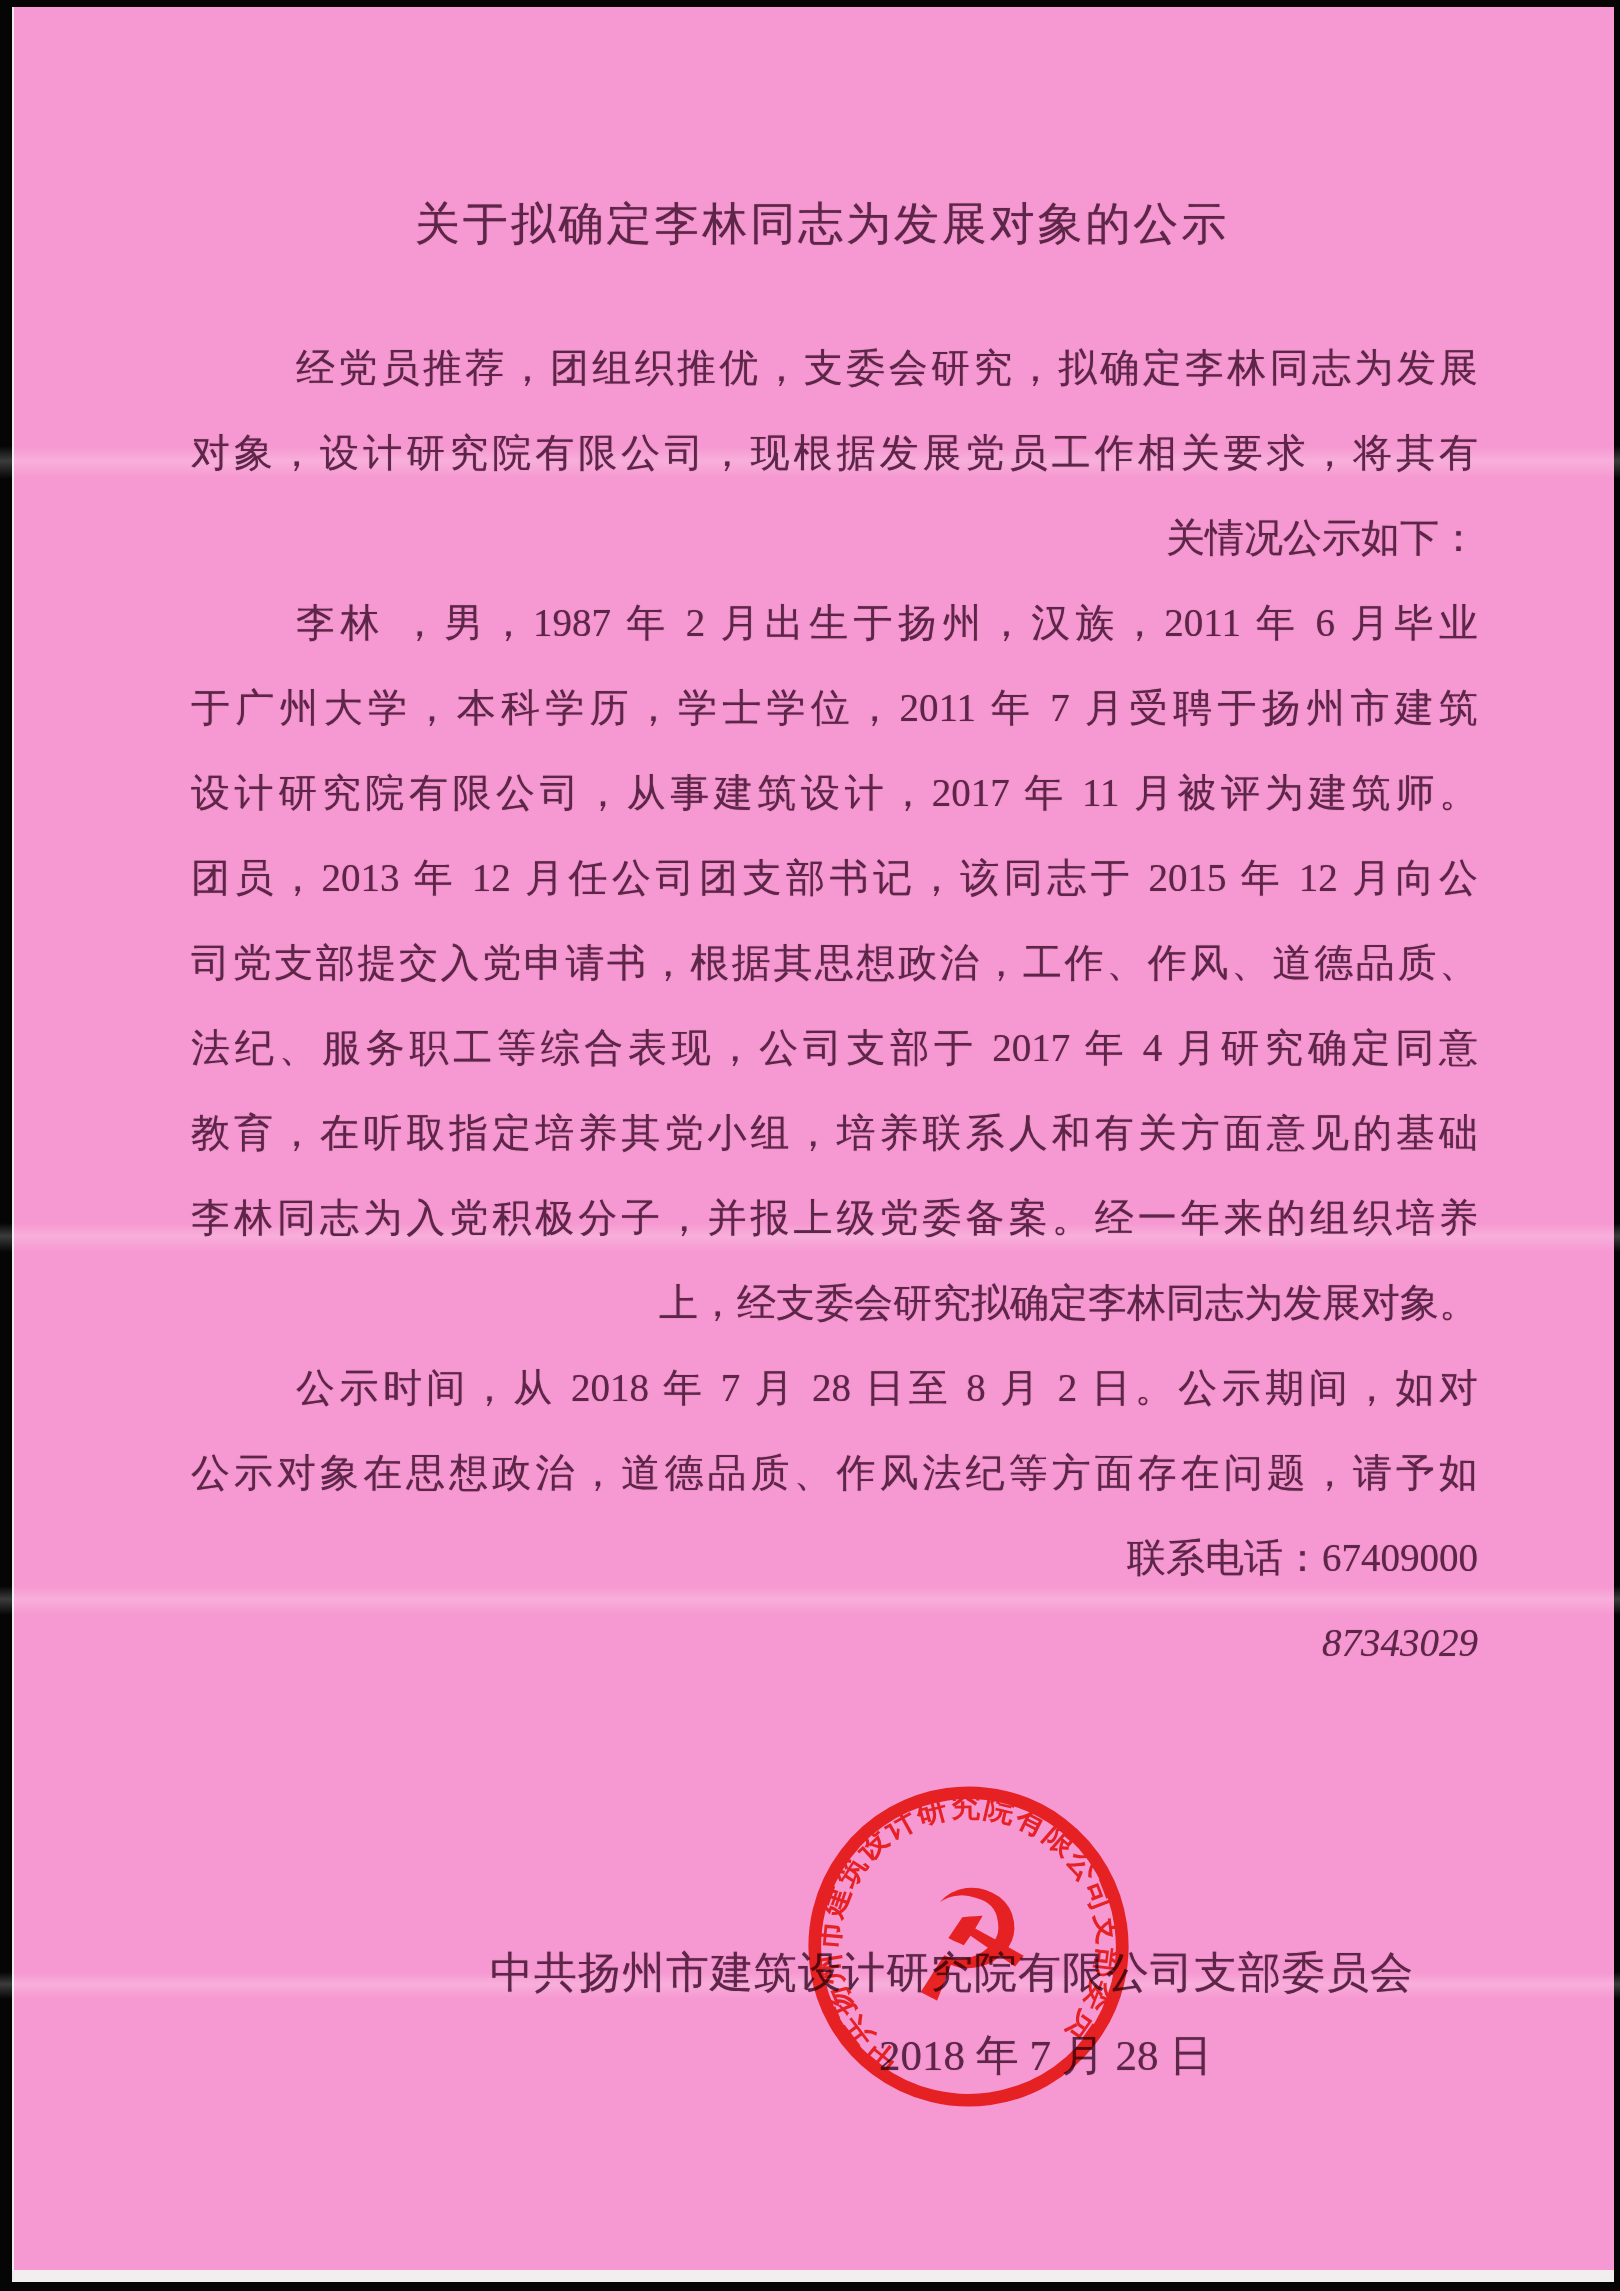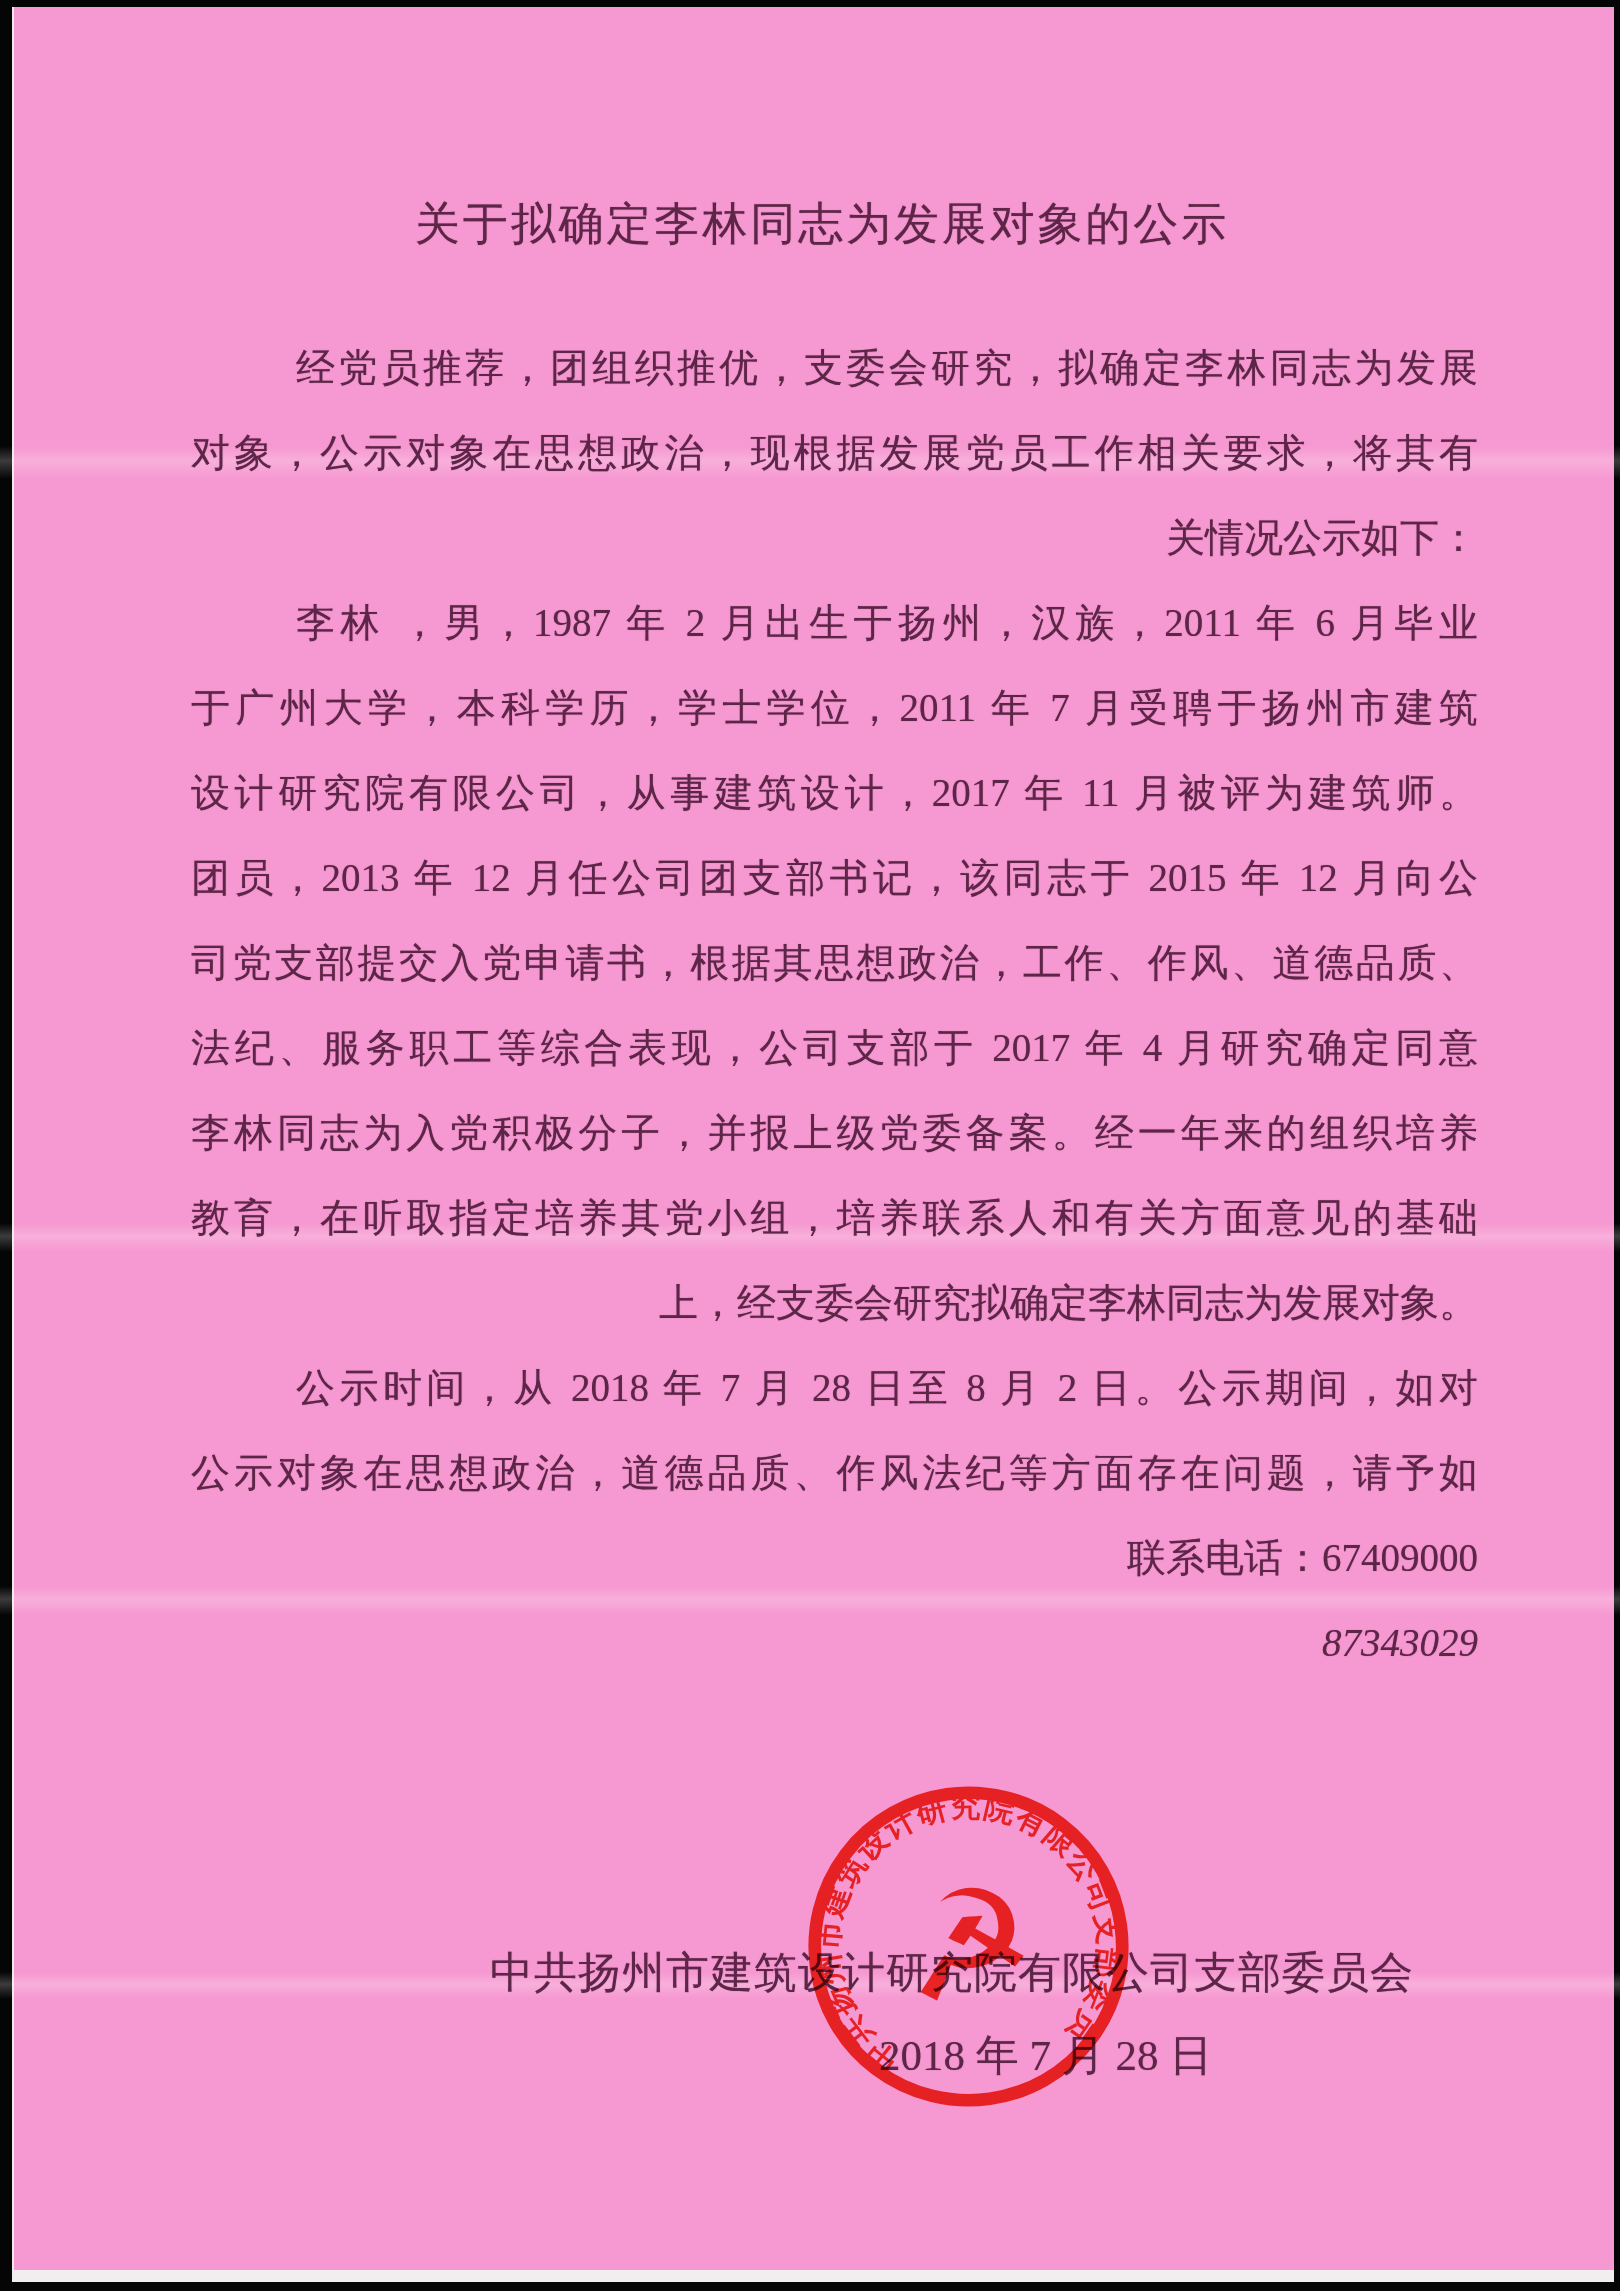--- a/index.html
+++ b/index.html
@@ -69,30 +69,30 @@
 
   <div class="stripe" style="top:446px;height:33px;"></div>
   <div class="stripe" style="top:1223px;height:29px;"></div>
   <div class="stripe" style="top:1586px;height:29px;"></div>
   <div class="stripe" style="top:1972px;height:27.4px;"></div>
 
   <div class="doc-title ink">关于拟确定李林同志为发展对象的公示</div>
 
   <div class="body-block ink" id="body-lines">
       <div class="line fill indent">经党员推荐，团组织推优，支委会研究，拟确定李林同志为发展</div>
-      <div class="line fill">对象，公示对象在思想政治，现根据发展党员工作相关要求，将其有</div>
+      <div class="line fill">对象，设计研究院有限公司，现根据发展党员工作相关要求，将其有</div>
       <div class="line">关情况公示如下：</div>
       <div class="line fill indent">李林 ，男，1987 年 2 月出生于扬州，汉族，2011 年 6 月毕业</div>
       <div class="line fill">于广州大学，本科学历，学士学位，2011 年 7 月受聘于扬州市建筑</div>
       <div class="line fill">设计研究院有限公司，从事建筑设计，2017 年 11 月被评为建筑师。</div>
       <div class="line fill">团员，2013 年 12 月任公司团支部书记，该同志于 2015 年 12 月向公</div>
       <div class="line fill">司党支部提交入党申请书，根据其思想政治，工作、作风、道德品质、</div>
       <div class="line fill">法纪、服务职工等综合表现，公司支部于 2017 年 4 月研究确定同意</div>
+      <div class="line fill">教育，在听取指定培养其党小组，培养联系人和有关方面意见的基础</div>
       <div class="line fill">李林同志为入党积极分子，并报上级党委备案。经一年来的组织培养</div>
-      <div class="line fill">教育，在听取指定培养其党小组，培养联系人和有关方面意见的基础</div>
       <div class="line">上，经支委会研究拟确定李林同志为发展对象。</div>
       <div class="line fill indent">公示时间，从 2018 年 7 月 28 日至 8 月 2 日。公示期间，如对</div>
       <div class="line fill">公示对象在思想政治，道德品质、作风法纪等方面存在问题，请予如</div>
       <div class="line indent">联系电话：67409000</div>
       <div class="line offset">87343029</div>
     </div>
 
   <div class="signature ink">中共扬州市建筑设计研究院有限公司支部委员会</div>
 
   <div class="doc-date ink">2018 年 7 月 28 日</div>

